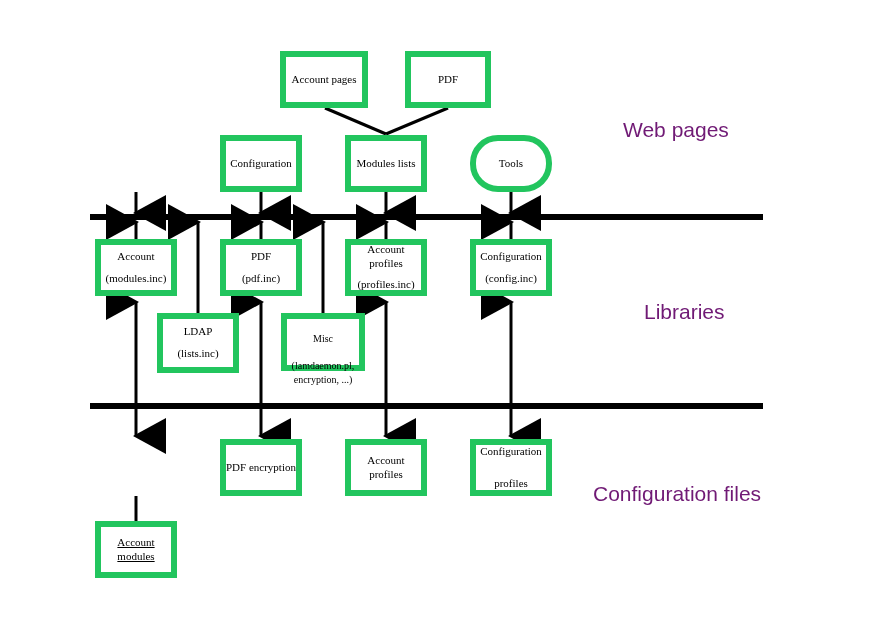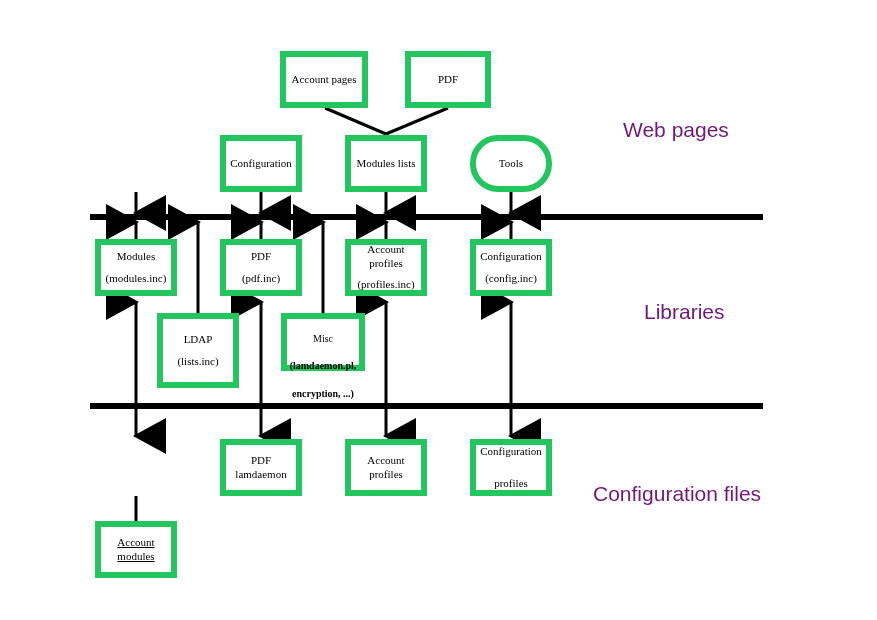--- a/index.html
+++ b/index.html
@@ -42,21 +42,20 @@
   }
   .node .line1 { display: block; }
   .node .line2 { display: block; margin-top: 8px; }
   .node.two-line-tight .line2 { margin-top: 18px; }
   .node.top-title {
     justify-content: flex-start;
     padding-top: 14px;
   }
   .node.top-title .line2 {
     margin-top: 14px;
-    font-weight: bold;
   }
   .node.small-text { font-size: 10px; }
   .band-label {
     position: absolute;
     font-family: Liberation Sans, sans-serif;
     font-size: 21px;
     color: #701a75;
     white-space: nowrap;
     z-index: 3;
   }
@@ -169,53 +168,53 @@
 
   <div class="node" style="left:345px; top:135px; width:82px; height:57px;">
     <span class="line1">Modules lists</span>
   </div>
 
   <div class="node" style="left:470px; top:135px; width:82px; height:57px;border-radius:28px;">
     <span class="line1">Tools</span>
   </div>
 
   <div class="node" style="left:95px; top:239px; width:82px; height:57px;">
-    <span class="line1">Modules</span>
+    <span class="line1">Account</span>
     <span class="line2">(modules.inc)</span>
   </div>
 
   <div class="node" style="left:220px; top:239px; width:82px; height:57px;">
     <span class="line1">PDF</span>
     <span class="line2">(pdf.inc)</span>
   </div>
 
   <div class="node" style="left:345px; top:239px; width:82px; height:57px;">
     <span class="line1">Account profiles</span>
     <span class="line2">(profiles.inc)</span>
   </div>
 
   <div class="node" style="left:470px; top:239px; width:82px; height:57px;">
     <span class="line1">Configuration</span>
     <span class="line2">(config.inc)</span>
   </div>
 
-  <div class="node" style="left:157px; top:313px; width:82px; height:75px;">
+  <div class="node" style="left:157px; top:313px; width:82px; height:60px;">
     <span class="line1">LDAP</span>
     <span class="line2">(lists.inc)</span>
   </div>
 
   <div class="node top-title small-text" style="left:281px; top:313px; width:84px; height:58px;">
     <span class="line1">Misc</span>
     <span class="line2">(lamdaemon.pl,</span>
-    <span class="line2" style="margin-top:16px">encryption, ...)</span>
+    <span class="line2" style="margin-top:2px">encryption, ...)</span>
   </div>
 
 
   <div class="node" style="left:220px; top:439px; width:82px; height:57px;">
-    <span class="line1">PDF lamdaemon</span>
+    <span class="line1">PDF encryption</span>
   </div>
 
   <div class="node" style="left:345px; top:439px; width:82px; height:57px;">
     <span class="line1">Account profiles</span>
   </div>
 
   <div class="node two-line-tight" style="left:470px; top:439px; width:82px; height:57px;">
     <span class="line1">Configuration</span>
     <span class="line2">profiles</span>
   </div>

